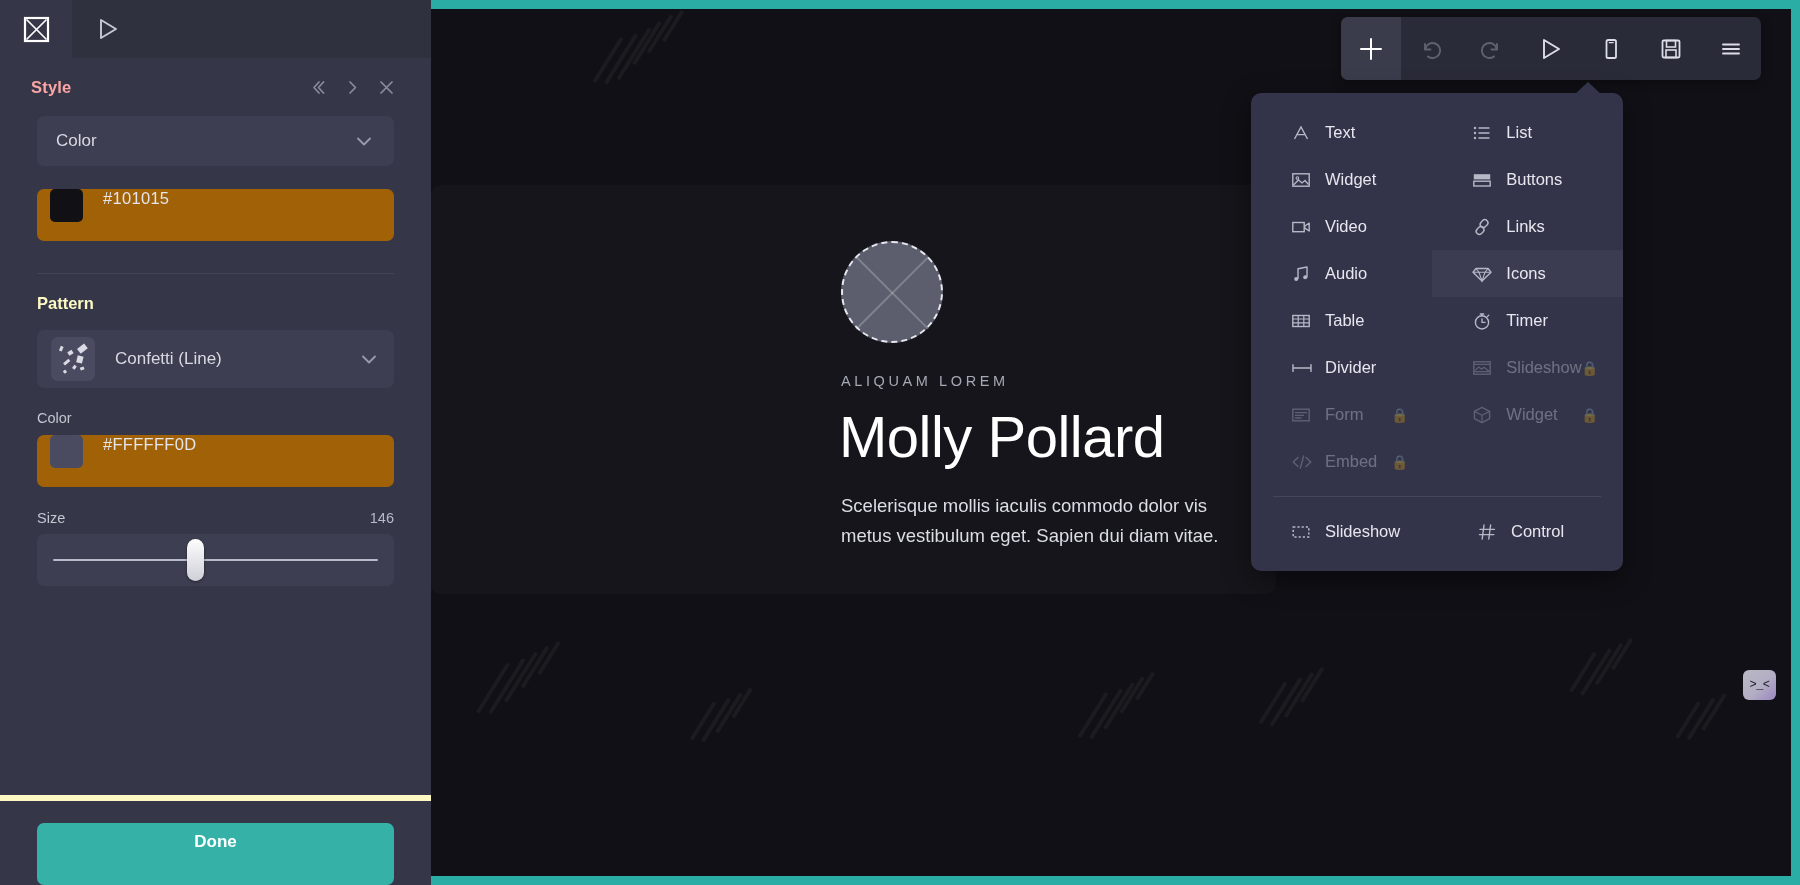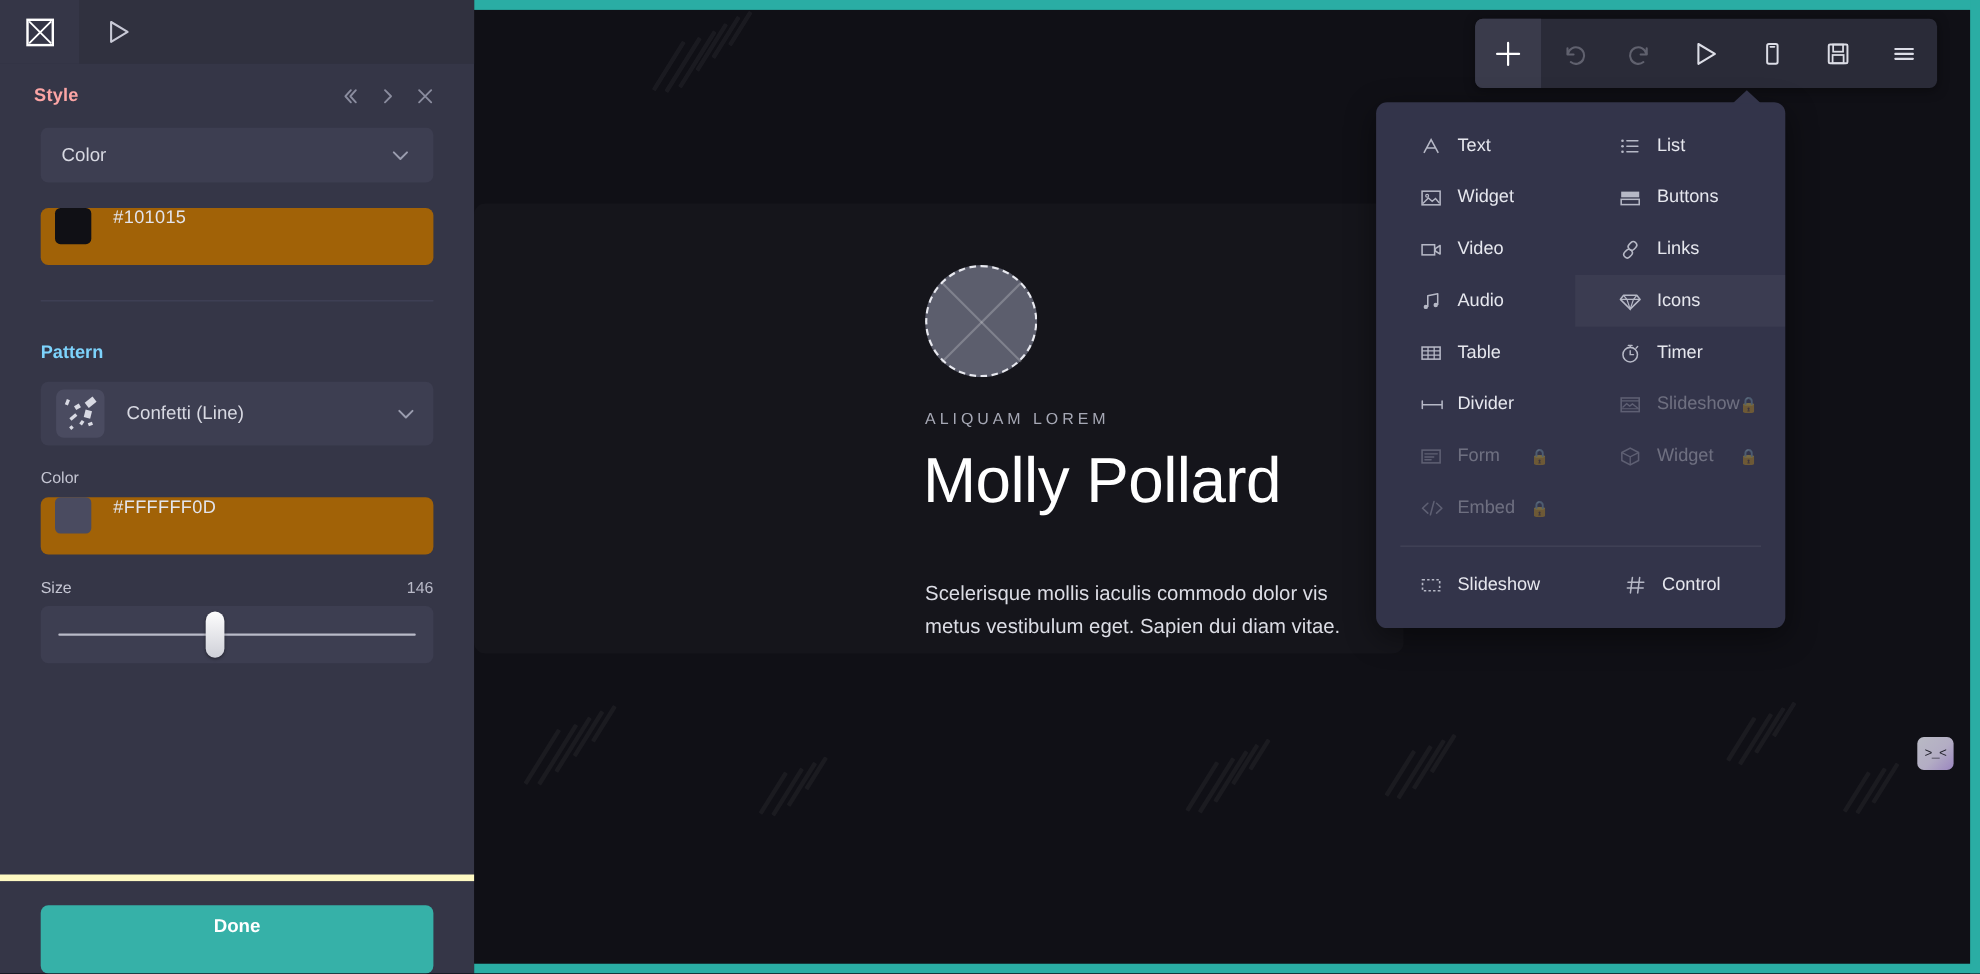--- a/index.html
+++ b/index.html
@@ -60,22 +60,22 @@
     display: flex; padding: 0 13px; cursor: text;
   }
   .swatch {
     width: 33px; height: 33px; border-radius: 5px; flex: 0 0 33px;
   }
   .field-row .val { font-size: 16.5px; color: #e3e4ec; margin-left: 20px; letter-spacing: .3px; }
 
   .divider-line { height: 1px; background: #43445a; margin: 32px 0 0 0; }
 
   .section-title {
-    font-size: 16.5px; font-weight: bold; color: #7dd3fc;
-    margin: 37px 0 17px 0;
+    font-size: 16.5px; font-weight: bold; color: #fef9c3;
+    margin: 20px 0 17px 0;
   }
   .sub-label { font-size: 14.5px; color: #c4c5d2; margin: 22px 0 9px 0; }
 
   .pattern-row {
     height: 58px; background: #3d3e51; border-radius: 7px;
     display: flex; align-items: center; padding: 0 14px; cursor: pointer; justify-content: center;
   }
   .pattern-thumb {
     width: 44px; height: 44px; border-radius: 7px; flex: 0 0 44px;
     background: #4a4b60; position: relative; overflow: hidden;
@@ -150,21 +150,21 @@
   .eyebrow {
     position: absolute; left: 410px; top: 364px;
     font-size: 14.5px; letter-spacing: 3.6px; color: #a6a8b5;
   }
   .headline {
     position: absolute; left: 408px; top: 394px;
     font-size: 58px; color: #ffffff; font-weight: 400; letter-spacing: -.5px;
   }
   .body-copy {
     position: absolute; left: 410px; top: 482px; width: 420px;
-    font-size: 18.5px; line-height: 1.63; color: #dcdde5; margin-top: 33px;
+    font-size: 18.5px; line-height: 1.63; color: #dcdde5;
   }
 
   
   .toolbar {
     position: absolute; right: 30px; top: 8px;
     height: 63px; background: #2a2b38; border-radius: 7px;
     display: flex; align-items: stretch; z-index: 40;
     box-shadow: 0 2px 10px rgba(0,0,0,.35);
   }
   .tb-btn {

